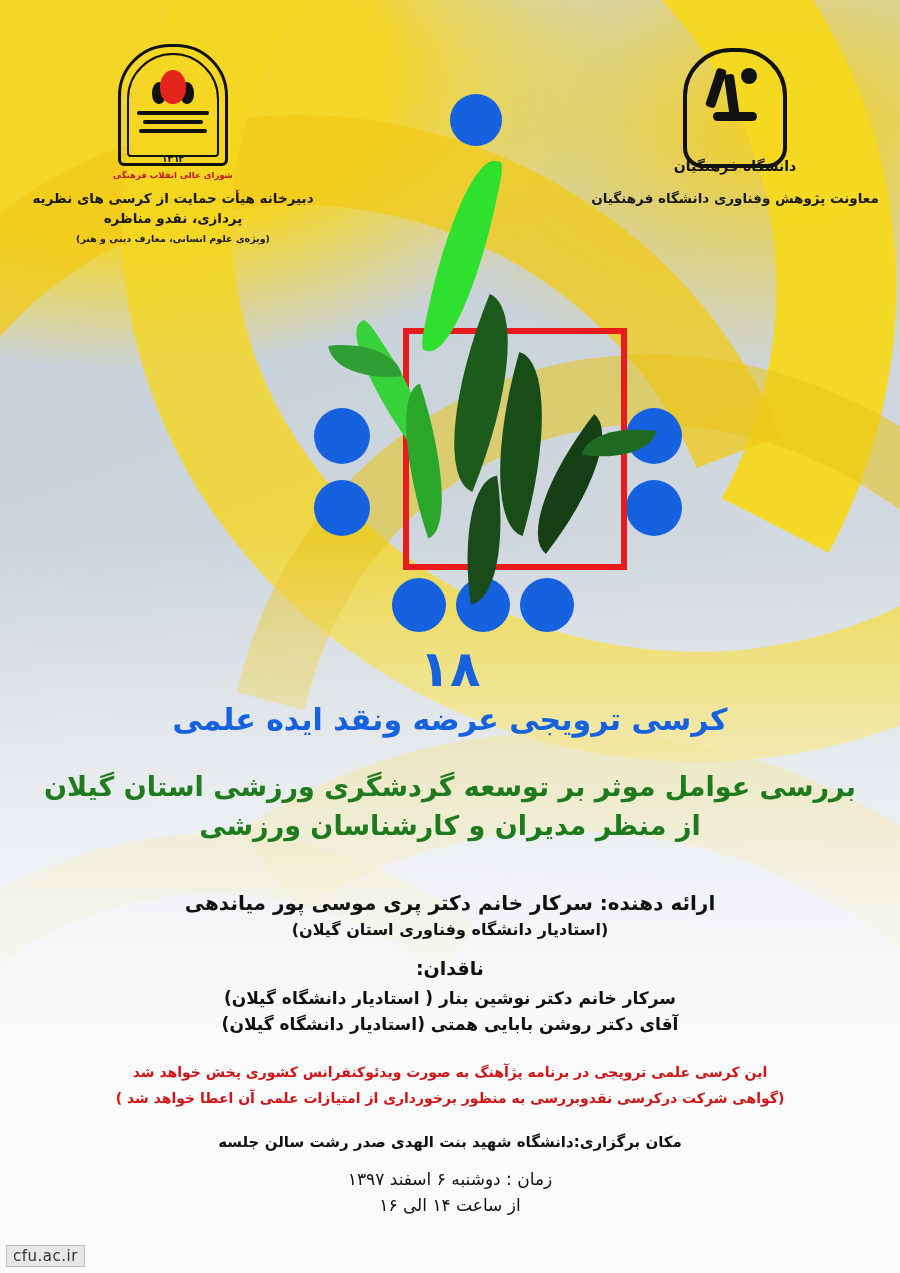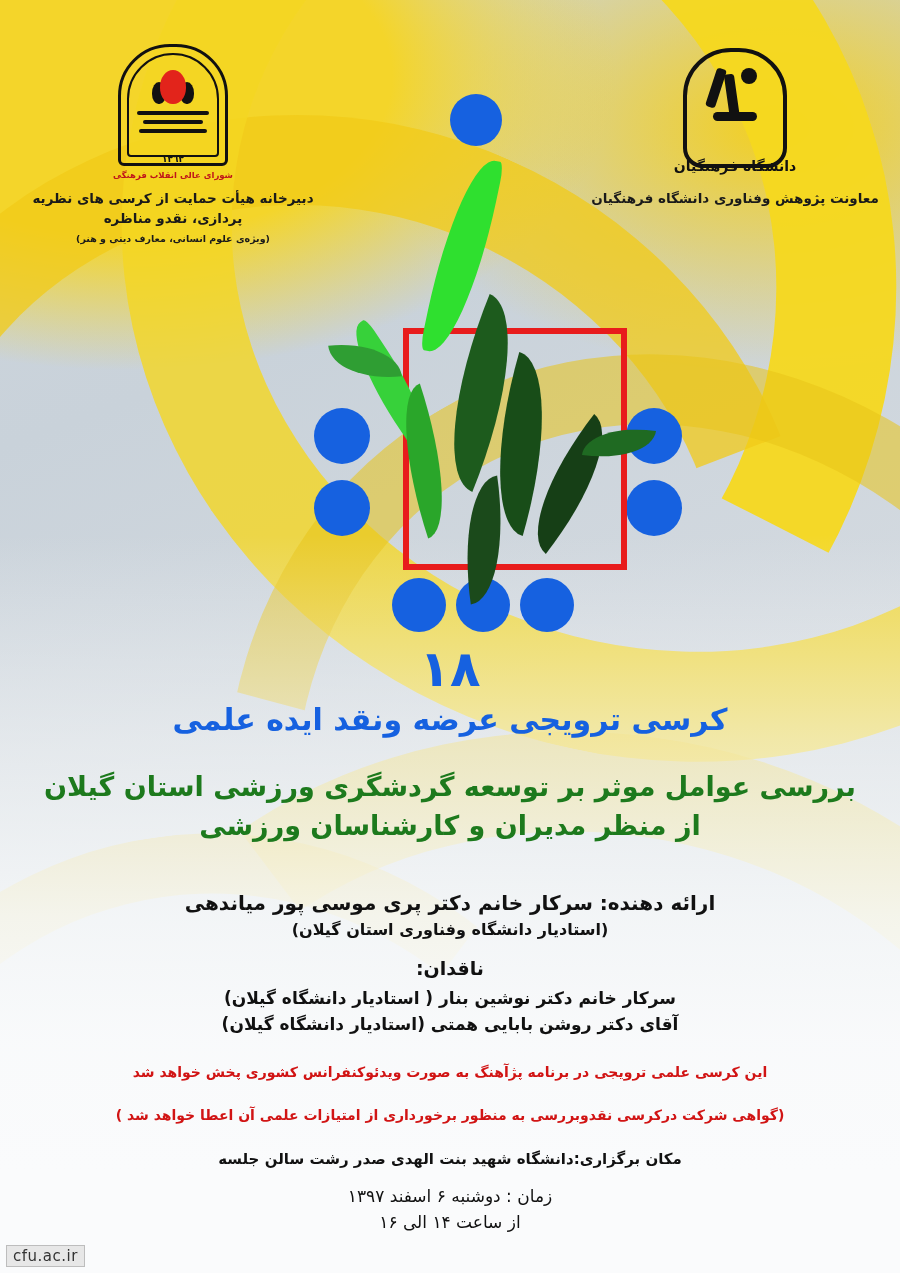--- a/index.html
+++ b/index.html
@@ -328,21 +328,21 @@
     color: #111;
     line-height: 1.55;
   }
   .t-note {
     font-size: 14px;
     font-weight: bold;
     color: #d11414;
     line-height: 1.6;
     margin-top: 24px;
   }
-  .t-note .line2 { display: block; margin-top: 20px; }
+  .t-note .line2 { display: block; margin-top: 3px; }
   .t-place {
     font-size: 15px;
     font-weight: bold;
     color: #111;
     margin-top: 24px;
   }
   .t-time {
     font-size: 17px;
     font-weight: normal;
     color: #111;

